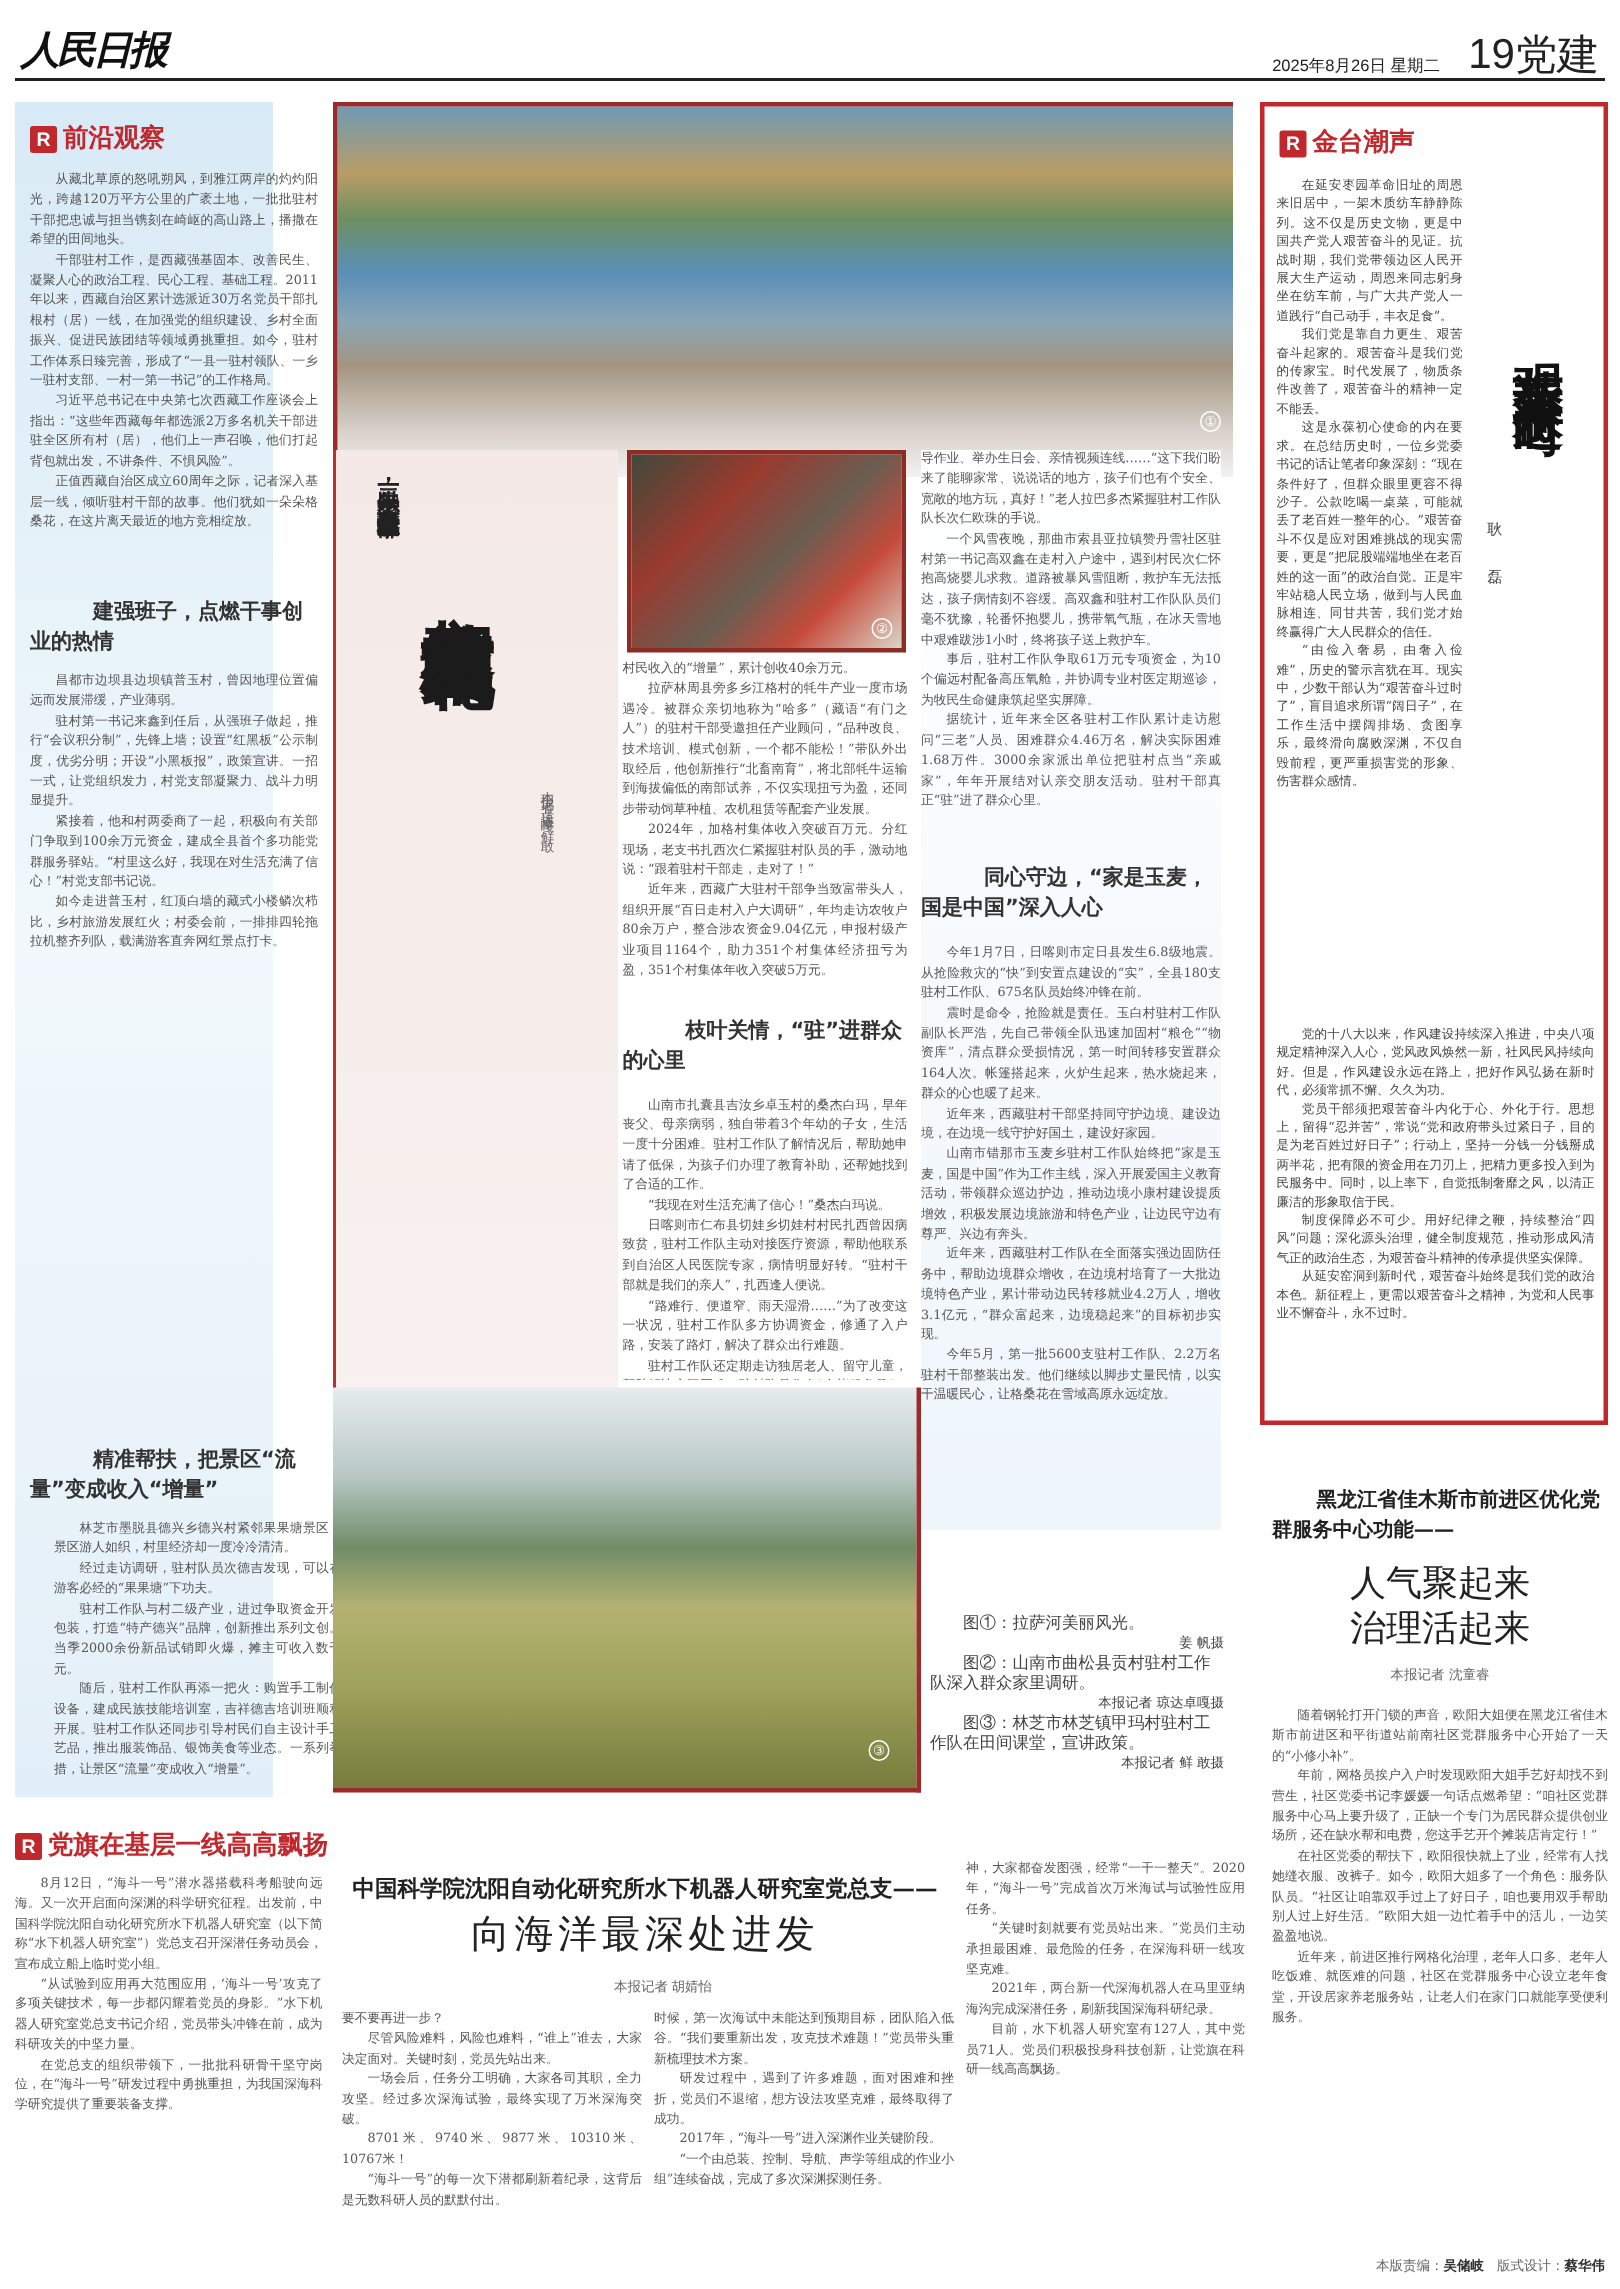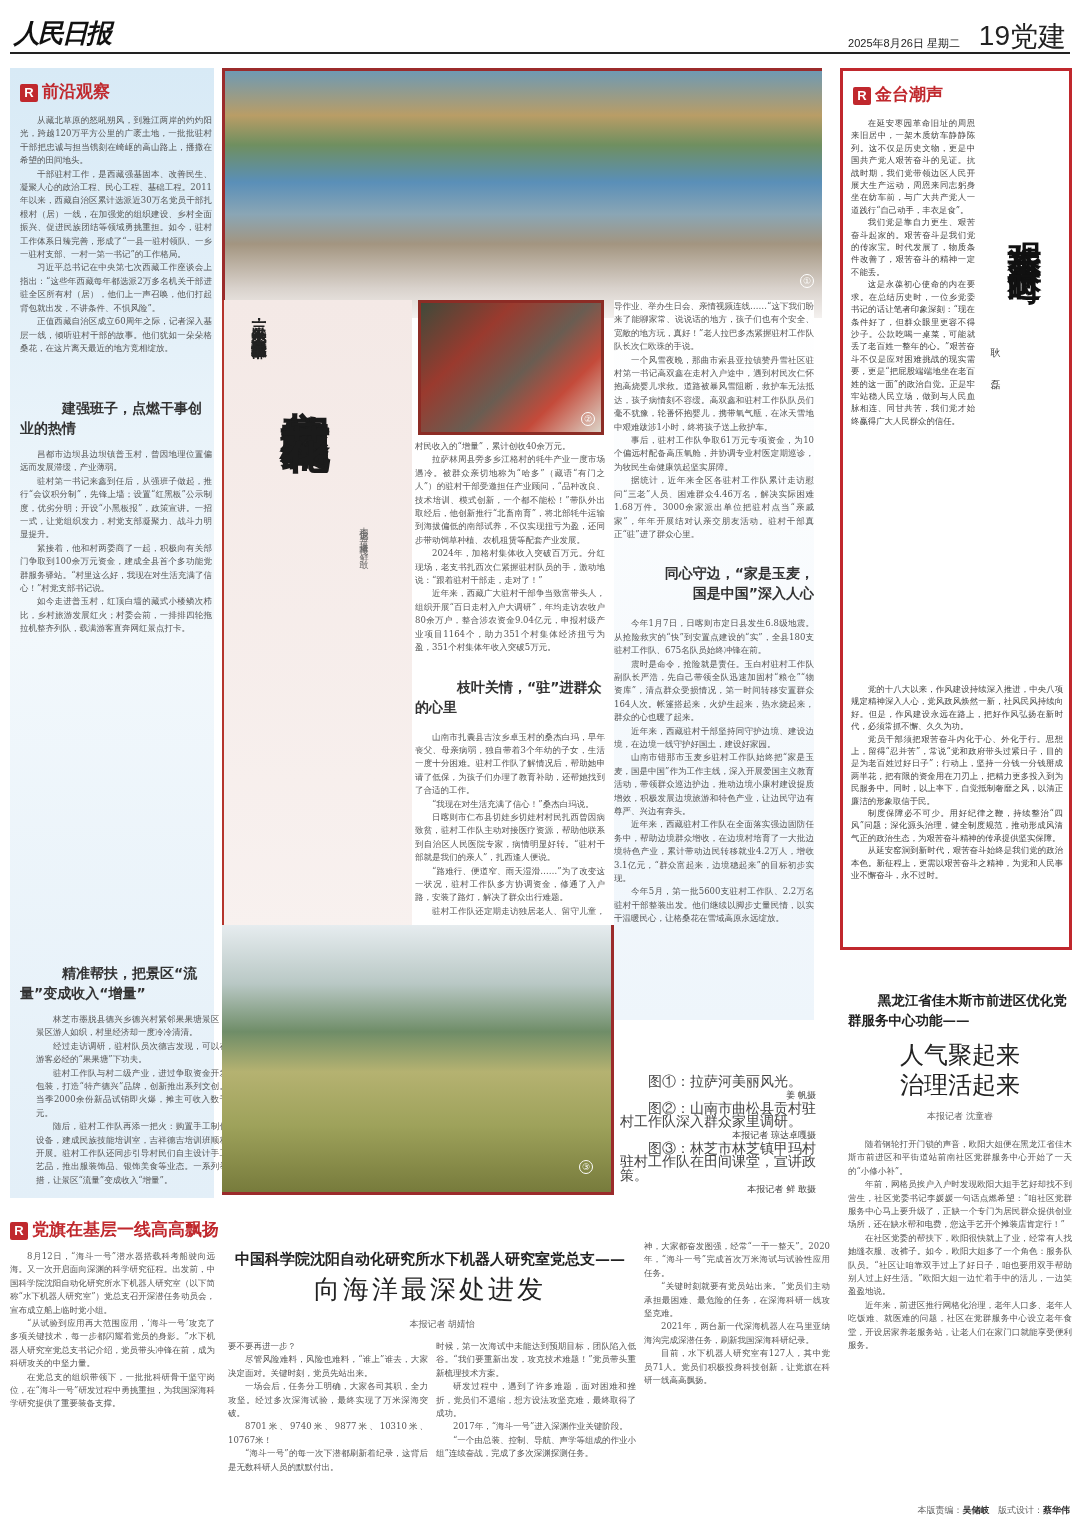--- a/index.html
+++ b/index.html
@@ -4,21 +4,21 @@
 <style>
   * { box-sizing: border-box; margin: 0; padding: 0; }
   html, body { width: 1080px; height: 1526px; background: #fff; overflow: hidden; }
   body { font-family: "DejaVu Serif", serif; color: #333; position: relative; }
   .abs { position: absolute; }
   .masthead { left: 10px; top: 8px; width: 1060px; height: 46px; border-bottom: 2px solid #222; }
   .logo { left: 4px; top: 8px; font-family: "DejaVu Serif", serif; font-style: italic; font-weight: bold; font-size: 26px; color: #111; letter-spacing: -2px; }
   .dateline { right: 110px; top: 28px; font-family: "Liberation Sans", sans-serif; font-size: 11px; color: #222; }
   .pagenum { right: 60px; top: 12px; font-family: "Liberation Sans", sans-serif; font-size: 28px; color: #222; }
   .section { right: 4px; top: 10px; font-family: "DejaVu Sans", sans-serif; font-size: 28px; color: #222; }
-  .leftcol { left: 10px; top: 68px; width: 204px; height: 1130px; background: linear-gradient(180deg, #d8eaf6 0%, #f2f8fc 50%, #e3eff8 100%); }
+  .leftcol { left: 10px; top: 68px; width: 172px; height: 1130px; background: linear-gradient(180deg, #d8eaf6 0%, #f2f8fc 50%, #e3eff8 100%); }
   .rtag { display: inline-block; width: 18px; height: 18px; background: #c0282d; color: #fff; font-family: "Liberation Sans", sans-serif; font-weight: bold; font-size: 13px; text-align: center; line-height: 18px; border-radius: 2px; margin-right: 4px; vertical-align: middle; }
   .colhead { font-family: "DejaVu Sans", sans-serif; font-weight: bold; color: #c0282d; font-size: 17px; }
   .body-text { font-size: 8.5px; line-height: 13.4px; color: #555; text-indent: 2em; text-align: justify; }
   .subhead { font-family: "DejaVu Sans", sans-serif; font-weight: bold; color: #333; font-size: 14px; line-height: 20px; text-indent: 3em; }
   .photo { overflow: hidden; }
   .photo1 { left: 222px; top: 68px; width: 600px; height: 250px; background: linear-gradient(180deg, #6f9ab3 0%, #b99d66 18%, #6f8f60 30%, #5a8fb8 45%, #8aa6b5 58%, #a39580 70%, #d9d2cc 88%, #f4f1ef 100%); border-top: 3px solid #9b2b2b; border-left: 3px solid #9b2b2b; }
   .mainstrip { left: 222px; top: 300px; width: 190px; height: 640px; background: linear-gradient(180deg,#f4e9e6 0%, #f8f1ef 100%); border-left: 2px solid #b5352d; }
   .vtitle { left: 280px; top: 370px; width: 60px; writing-mode: vertical-rl; font-family: "DejaVu Sans", sans-serif; font-weight: bold; font-size: 50px; color: #1b1b1b; letter-spacing: 2px; }
   .vsub { left: 232px; top: 315px; width: 36px; writing-mode: vertical-rl; font-family: "DejaVu Serif", serif; font-weight: bold; font-size: 15px; color: #222; }
   .vbyline { left: 357px; top: 520px; writing-mode: vertical-rl; font-size: 9px; color: #666; letter-spacing: 2px; }
@@ -30,21 +30,21 @@
   .rauthor { left: 988px; top: 340px; writing-mode: vertical-rl; font-size: 10px; color: #444; letter-spacing: 14px; }
   .rbody { font-size: 8.4px; line-height: 12.4px; color: #444; text-indent: 2em; text-align: justify; font-family: "DejaVu Serif", serif; }
   .hlj-kicker { left: 848px; top: 990px; width: 224px; font-family: "DejaVu Serif", serif; font-weight: bold; font-size: 13.5px; color: #222; line-height: 20px; text-indent: 2.2em; }
   .hlj-title { left: 848px; top: 1040px; width: 224px; text-align: center; font-family: "DejaVu Sans", sans-serif; font-size: 24px; line-height: 30px; color: #222; }
   .byline { font-size: 9px; color: #666; text-align: center; }
   .bottom-sec { left: 10px; top: 1218px; }
   .cas-kicker { left: 220px; top: 1250px; width: 420px; text-align: center; font-family: "DejaVu Serif", serif; font-weight: bold; font-size: 15px; color: #222; }
   .cas-title { left: 220px; top: 1272px; width: 420px; text-align: center; font-family: "DejaVu Sans", sans-serif; font-size: 26px; color: #222; letter-spacing: 3px; }
   .footer { left: 860px; top: 1504px; width: 210px; text-align: right; font-size: 9px; color: #666; }
   .footer b { color: #333; }
-  .caption { font-size: 14px; line-height: 13.6px; color: #444; text-indent: 2em; }
+  .caption { font-size: 11px; line-height: 13.6px; color: #444; text-indent: 2em; }
   .credit { text-align: right; font-size: 9px; color: #444; }
   .photo-number { position: absolute; width: 14px; height: 14px; border-radius: 50%; border: 1px solid #fff; color: #fff; font-size: 9px; text-align: center; line-height: 12px; font-family: "Liberation Sans", sans-serif; }
 </style>
 </head>
 <body>
 
 <div class="abs masthead">
   <div class="abs logo">人民日报</div>
   <div class="abs dateline">2025年8月26日 星期二</div>
   <div class="abs pagenum">19</div>
@@ -100,21 +100,21 @@
   <p class="body-text">日喀则市仁布县切娃乡切娃村村民扎西曾因病致贫，驻村工作队主动对接医疗资源，帮助他联系到自治区人民医院专家，病情明显好转。“驻村干部就是我们的亲人”，扎西逢人便说。</p>
   <p class="body-text">“路难行、便道窄、雨天湿滑……”为了改变这一状况，驻村工作队多方协调资金，修通了入户路，安装了路灯，解决了群众出行难题。</p>
   <p class="body-text">驻村工作队还定期走访独居老人、留守儿童，帮助解决实际困难。驻村队员化身“全能服务员”：做饭、打扫、辅</p>
 </div>
 
 <div class="abs midcol" style="left:614px;top:300px;width:200px;height:720px;overflow:hidden;background:linear-gradient(180deg,#fff 0%,#eef5fb 100%);">
   <p class="body-text" style="text-indent:0">导作业、举办生日会、亲情视频连线……“这下我们盼来了能聊家常、说说话的地方，孩子们也有个安全、宽敞的地方玩，真好！”老人拉巴多杰紧握驻村工作队队长次仁欧珠的手说。</p>
   <p class="body-text">一个风雪夜晚，那曲市索县亚拉镇赞丹雪社区驻村第一书记高双鑫在走村入户途中，遇到村民次仁怀抱高烧婴儿求救。道路被暴风雪阻断，救护车无法抵达，孩子病情刻不容缓。高双鑫和驻村工作队队员们毫不犹豫，轮番怀抱婴儿，携带氧气瓶，在冰天雪地中艰难跋涉1小时，终将孩子送上救护车。</p>
   <p class="body-text">事后，驻村工作队争取61万元专项资金，为10个偏远村配备高压氧舱，并协调专业村医定期巡诊，为牧民生命健康筑起坚实屏障。</p>
   <p class="body-text">据统计，近年来全区各驻村工作队累计走访慰问“三老”人员、困难群众4.46万名，解决实际困难1.68万件。3000余家派出单位把驻村点当“亲戚家”，年年开展结对认亲交朋友活动。驻村干部真正“驻”进了群众心里。</p>
-  <div class="subhead" style="margin:22px 0 14px;text-align:right;">同心守边，“家是玉麦，国是中国”深入人心</div>
+  <div class="subhead" style="margin:34px 0 14px;">同心守边，“家是玉麦，国是中国”深入人心</div>
   <p class="body-text">今年1月7日，日喀则市定日县发生6.8级地震。从抢险救灾的“快”到安置点建设的“实”，全县180支驻村工作队、675名队员始终冲锋在前。</p>
   <p class="body-text">震时是命令，抢险就是责任。玉白村驻村工作队副队长严浩，先自己带领全队迅速加固村“粮仓”“物资库”，清点群众受损情况，第一时间转移安置群众164人次。帐篷搭起来，火炉生起来，热水烧起来，群众的心也暖了起来。</p>
   <p class="body-text">近年来，西藏驻村干部坚持同守护边境、建设边境，在边境一线守护好国土，建设好家园。</p>
   <p class="body-text">山南市错那市玉麦乡驻村工作队始终把“家是玉麦，国是中国”作为工作主线，深入开展爱国主义教育活动，带领群众巡边护边，推动边境小康村建设提质增效，积极发展边境旅游和特色产业，让边民守边有尊严、兴边有奔头。</p>
   <p class="body-text">近年来，西藏驻村工作队在全面落实强边固防任务中，帮助边境群众增收，在边境村培育了一大批边境特色产业，累计带动边民转移就业4.2万人，增收3.1亿元，“群众富起来，边境稳起来”的目标初步实现。</p>
   <p class="body-text">今年5月，第一批5600支驻村工作队、2.2万名驻村干部整装出发。他们继续以脚步丈量民情，以实干温暖民心，让格桑花在雪域高原永远绽放。</p>
 </div>
 
 <div class="abs photo photo3">
   <span class="photo-number" style="right:18px;bottom:18px;">③</span>
@@ -130,20 +130,21 @@
 </div>
 
 <div class="abs rbox">
   <div style="position:absolute;left:10px;top:12px;">
     <span class="rtag">R</span><span class="colhead">金台潮声</span>
   </div>
   <div style="position:absolute;left:8px;top:46px;width:124px;height:550px;overflow:hidden;">
     <p class="rbody">在延安枣园革命旧址的周恩来旧居中，一架木质纺车静静陈列。这不仅是历史文物，更是中国共产党人艰苦奋斗的见证。抗战时期，我们党带领边区人民开展大生产运动，周恩来同志躬身坐在纺车前，与广大共产党人一道践行“自己动手，丰衣足食”。</p>
     <p class="rbody">我们党是靠自力更生、艰苦奋斗起家的。艰苦奋斗是我们党的传家宝。时代发展了，物质条件改善了，艰苦奋斗的精神一定不能丢。</p>
     <p class="rbody">这是永葆初心使命的内在要求。在总结历史时，一位乡党委书记的话让笔者印象深刻：“现在条件好了，但群众眼里更容不得沙子。公款吃喝一桌菜，可能就丢了老百姓一整年的心。”艰苦奋斗不仅是应对困难挑战的现实需要，更是“把屁股端端地坐在老百姓的这一面”的政治自觉。正是牢牢站稳人民立场，做到与人民血脉相连、同甘共苦，我们党才始终赢得广大人民群众的信任。</p>
+    <p class="rbody">“由俭入奢易，由奢入俭难”，历史的警示言犹在耳。现实中，少数干部认为“艰苦奋斗过时了”，盲目追求所谓“阔日子”，在工作生活中摆阔排场、贪图享乐，最终滑向腐败深渊，不仅自毁前程，更严重损害党的形象、伤害群众感情。</p>
   </div>
   <div style="position:absolute;left:8px;top:612px;width:212px;height:262px;overflow:hidden;">
     <p class="rbody">党的十八大以来，作风建设持续深入推进，中央八项规定精神深入人心，党风政风焕然一新，社风民风持续向好。但是，作风建设永远在路上，把好作风弘扬在新时代，必须常抓不懈、久久为功。</p>
     <p class="rbody">党员干部须把艰苦奋斗内化于心、外化于行。思想上，留得“忍并苦”，常说“党和政府带头过紧日子，目的是为老百姓过好日子”；行动上，坚持一分钱一分钱掰成两半花，把有限的资金用在刀刃上，把精力更多投入到为民服务中。同时，以上率下，自觉抵制奢靡之风，以清正廉洁的形象取信于民。</p>
     <p class="rbody">制度保障必不可少。用好纪律之鞭，持续整治“四风”问题；深化源头治理，健全制度规范，推动形成风清气正的政治生态，为艰苦奋斗精神的传承提供坚实保障。</p>
     <p class="rbody">从延安窑洞到新时代，艰苦奋斗始终是我们党的政治本色。新征程上，更需以艰苦奋斗之精神，为党和人民事业不懈奋斗，永不过时。</p>
   </div>
 </div>
 <div class="abs rtitle">艰苦奋斗永不过时</div>
 <div class="abs rauthor">耿  磊</div>

